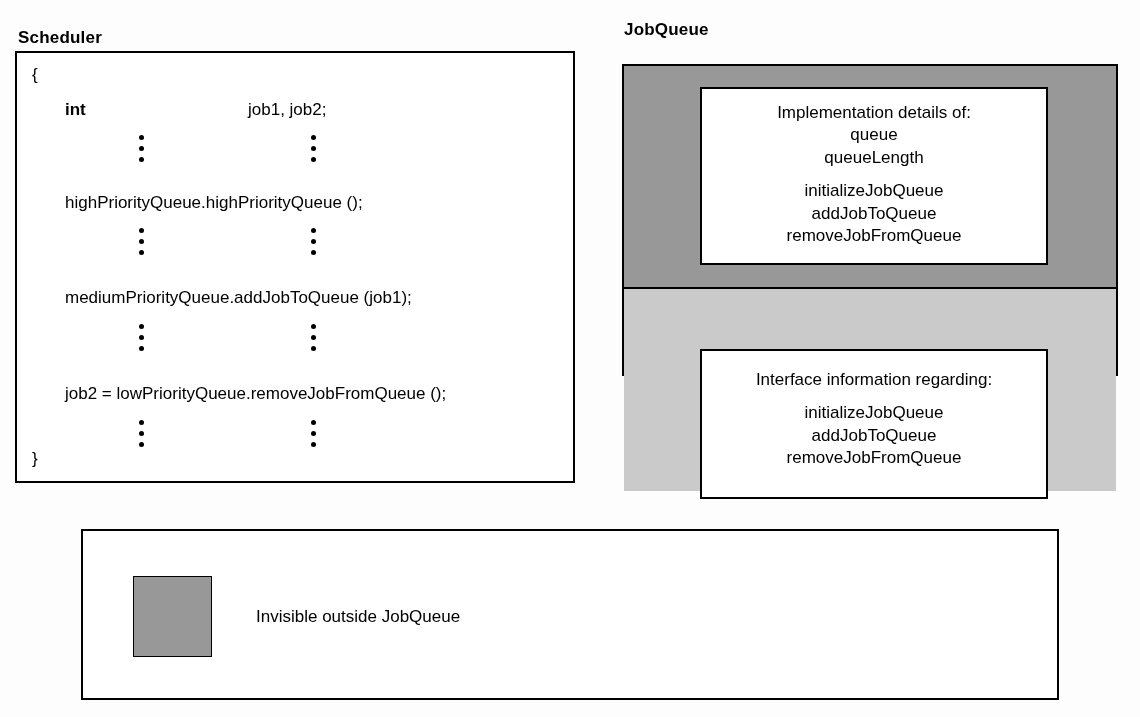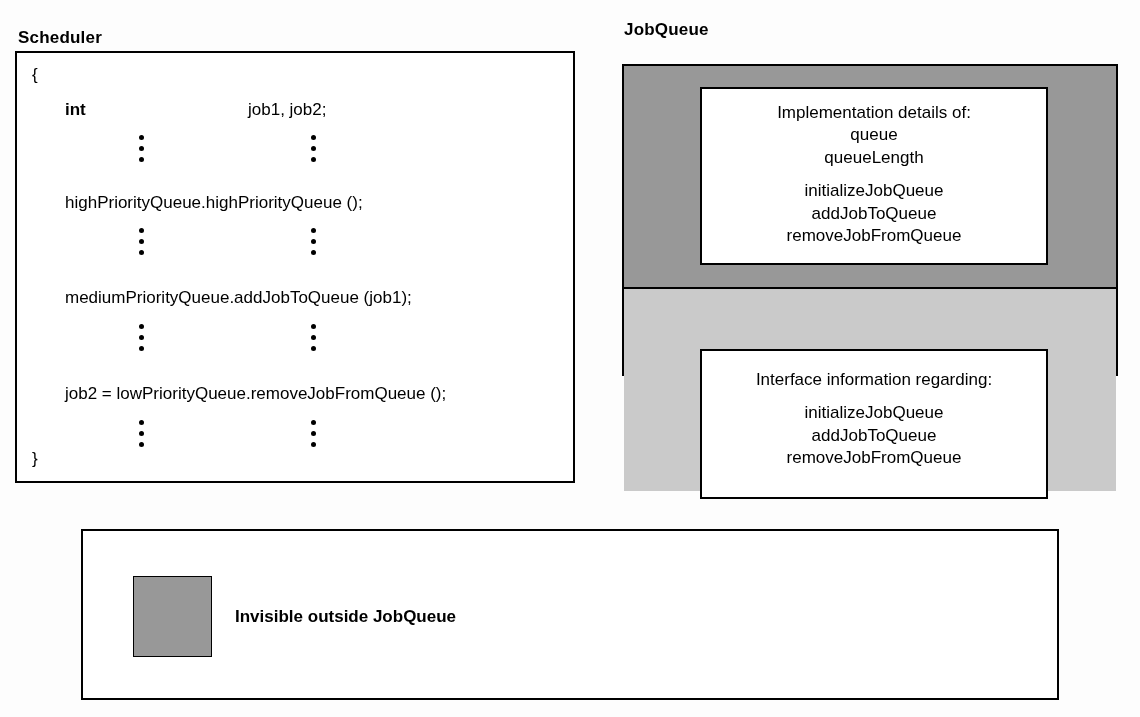--- a/index.html
+++ b/index.html
@@ -136,22 +136,21 @@
   .swatch {
     width: 79px;
     height: 81px;
     border: 1px solid #000;
     box-sizing: border-box;
     flex: none;
   }
   .legend-label {
     font-size: 17px;
     white-space: nowrap;
-    margin-left: 23px;
-    font-weight: bold;
+    margin-left: 44px;
   }
 </style>
 </head>
 <body style="background: rgb(253, 253, 253);">
 
 <div class="section-title" id="scheduler-title">Scheduler</div>
 
 <div id="scheduler-box">
     <div class="code-line" style="left: 15px; top: 13px;">{</div>
     <div class="code-line bold" style="left: 48px; top: 48px;">int</div>

